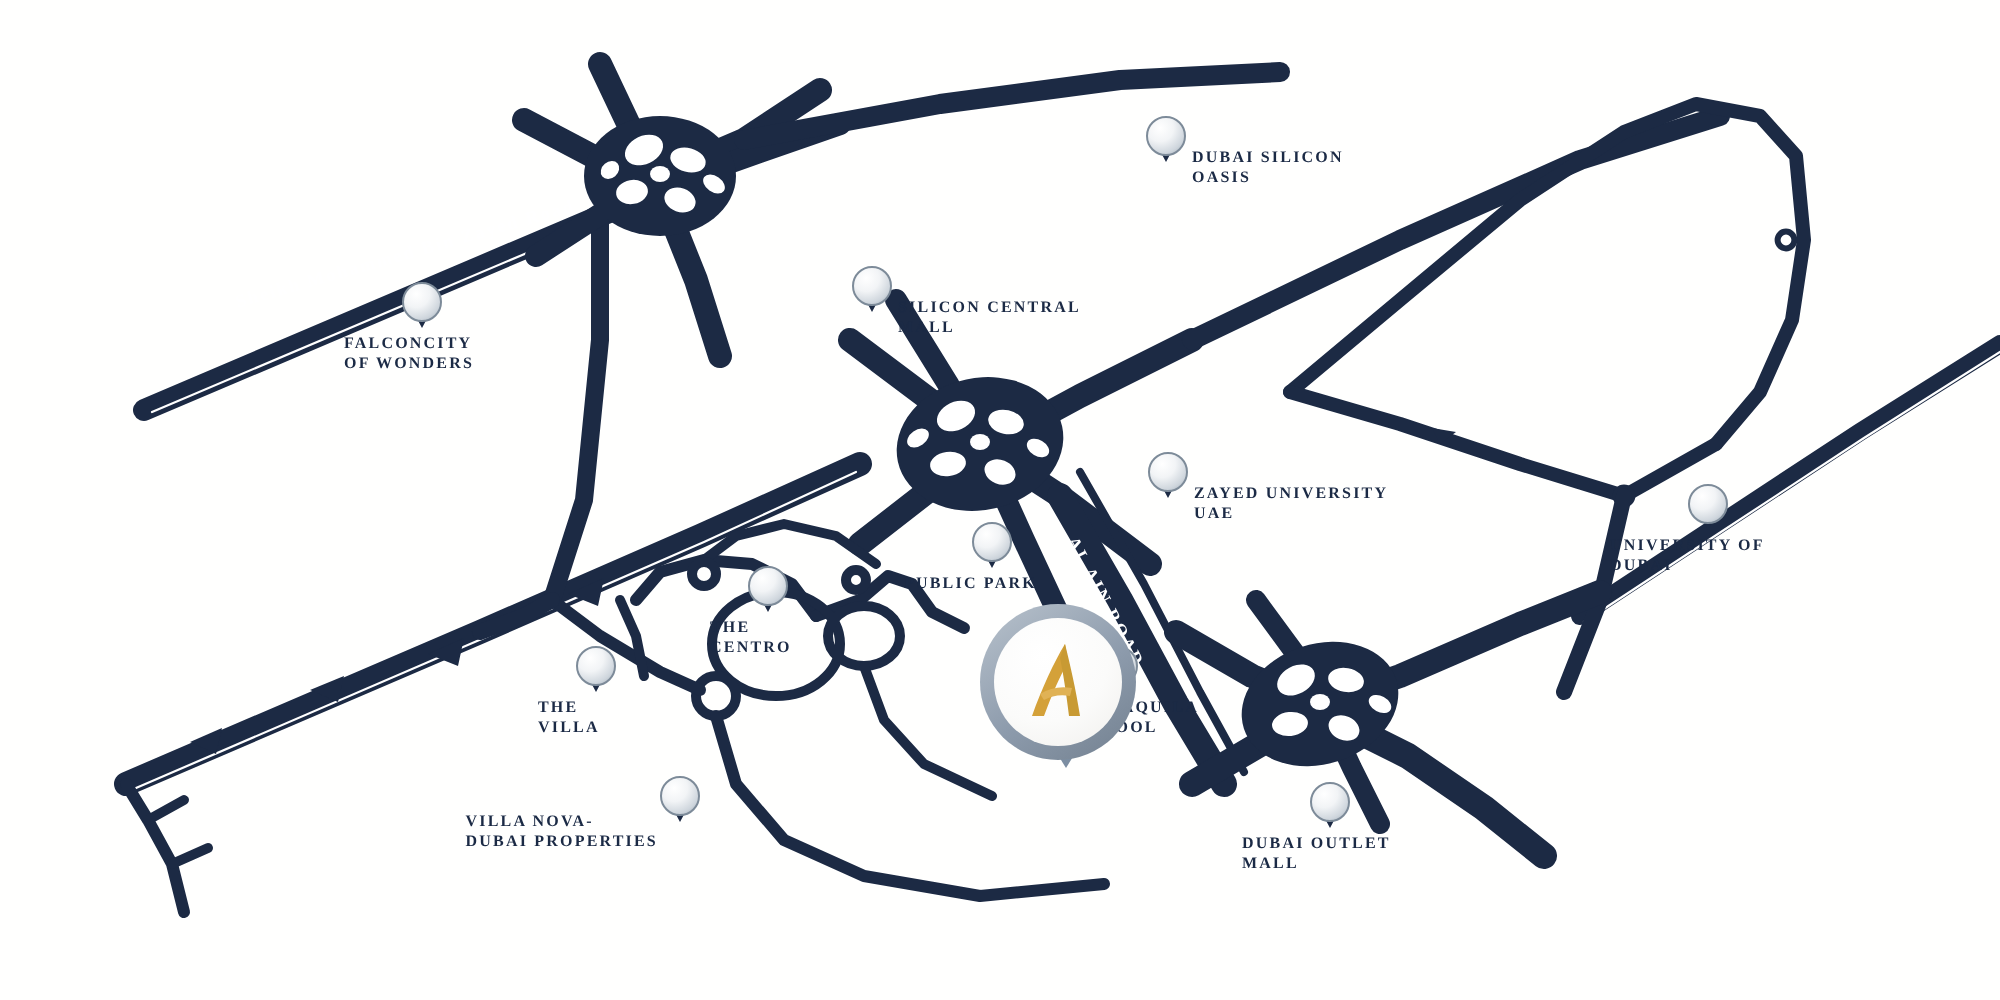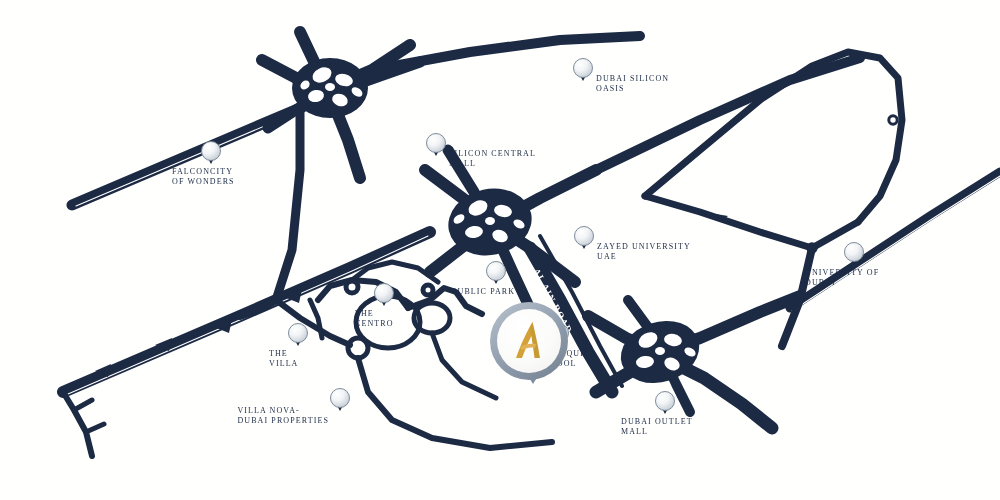--- a/index.html
+++ b/index.html
@@ -37,21 +37,21 @@
     z-index:1;
   }
   .poi-label{
     position:absolute;
     white-space:pre;
     font-family:"Liberation Serif", serif;
     font-size:8px;
     line-height:10px;
     letter-spacing:1.1px;
     color:#1b2a45;
-    font-weight:400;
+    font-weight:700;
     text-transform:uppercase;
   }
   .lbl-right{left:12px;top:-6px;}
   .lbl-below{left:-50%;top:4px;text-align:left;width:80px;margin-left:-40px;}
   .lbl-left{right:12px;top:-4px;}
 
   
   #main-marker{position:absolute;left:490px;top:302px;width:86px;height:86px;}
   #main-marker .mm-tail{
     position:absolute;left:17px;top:40px;

